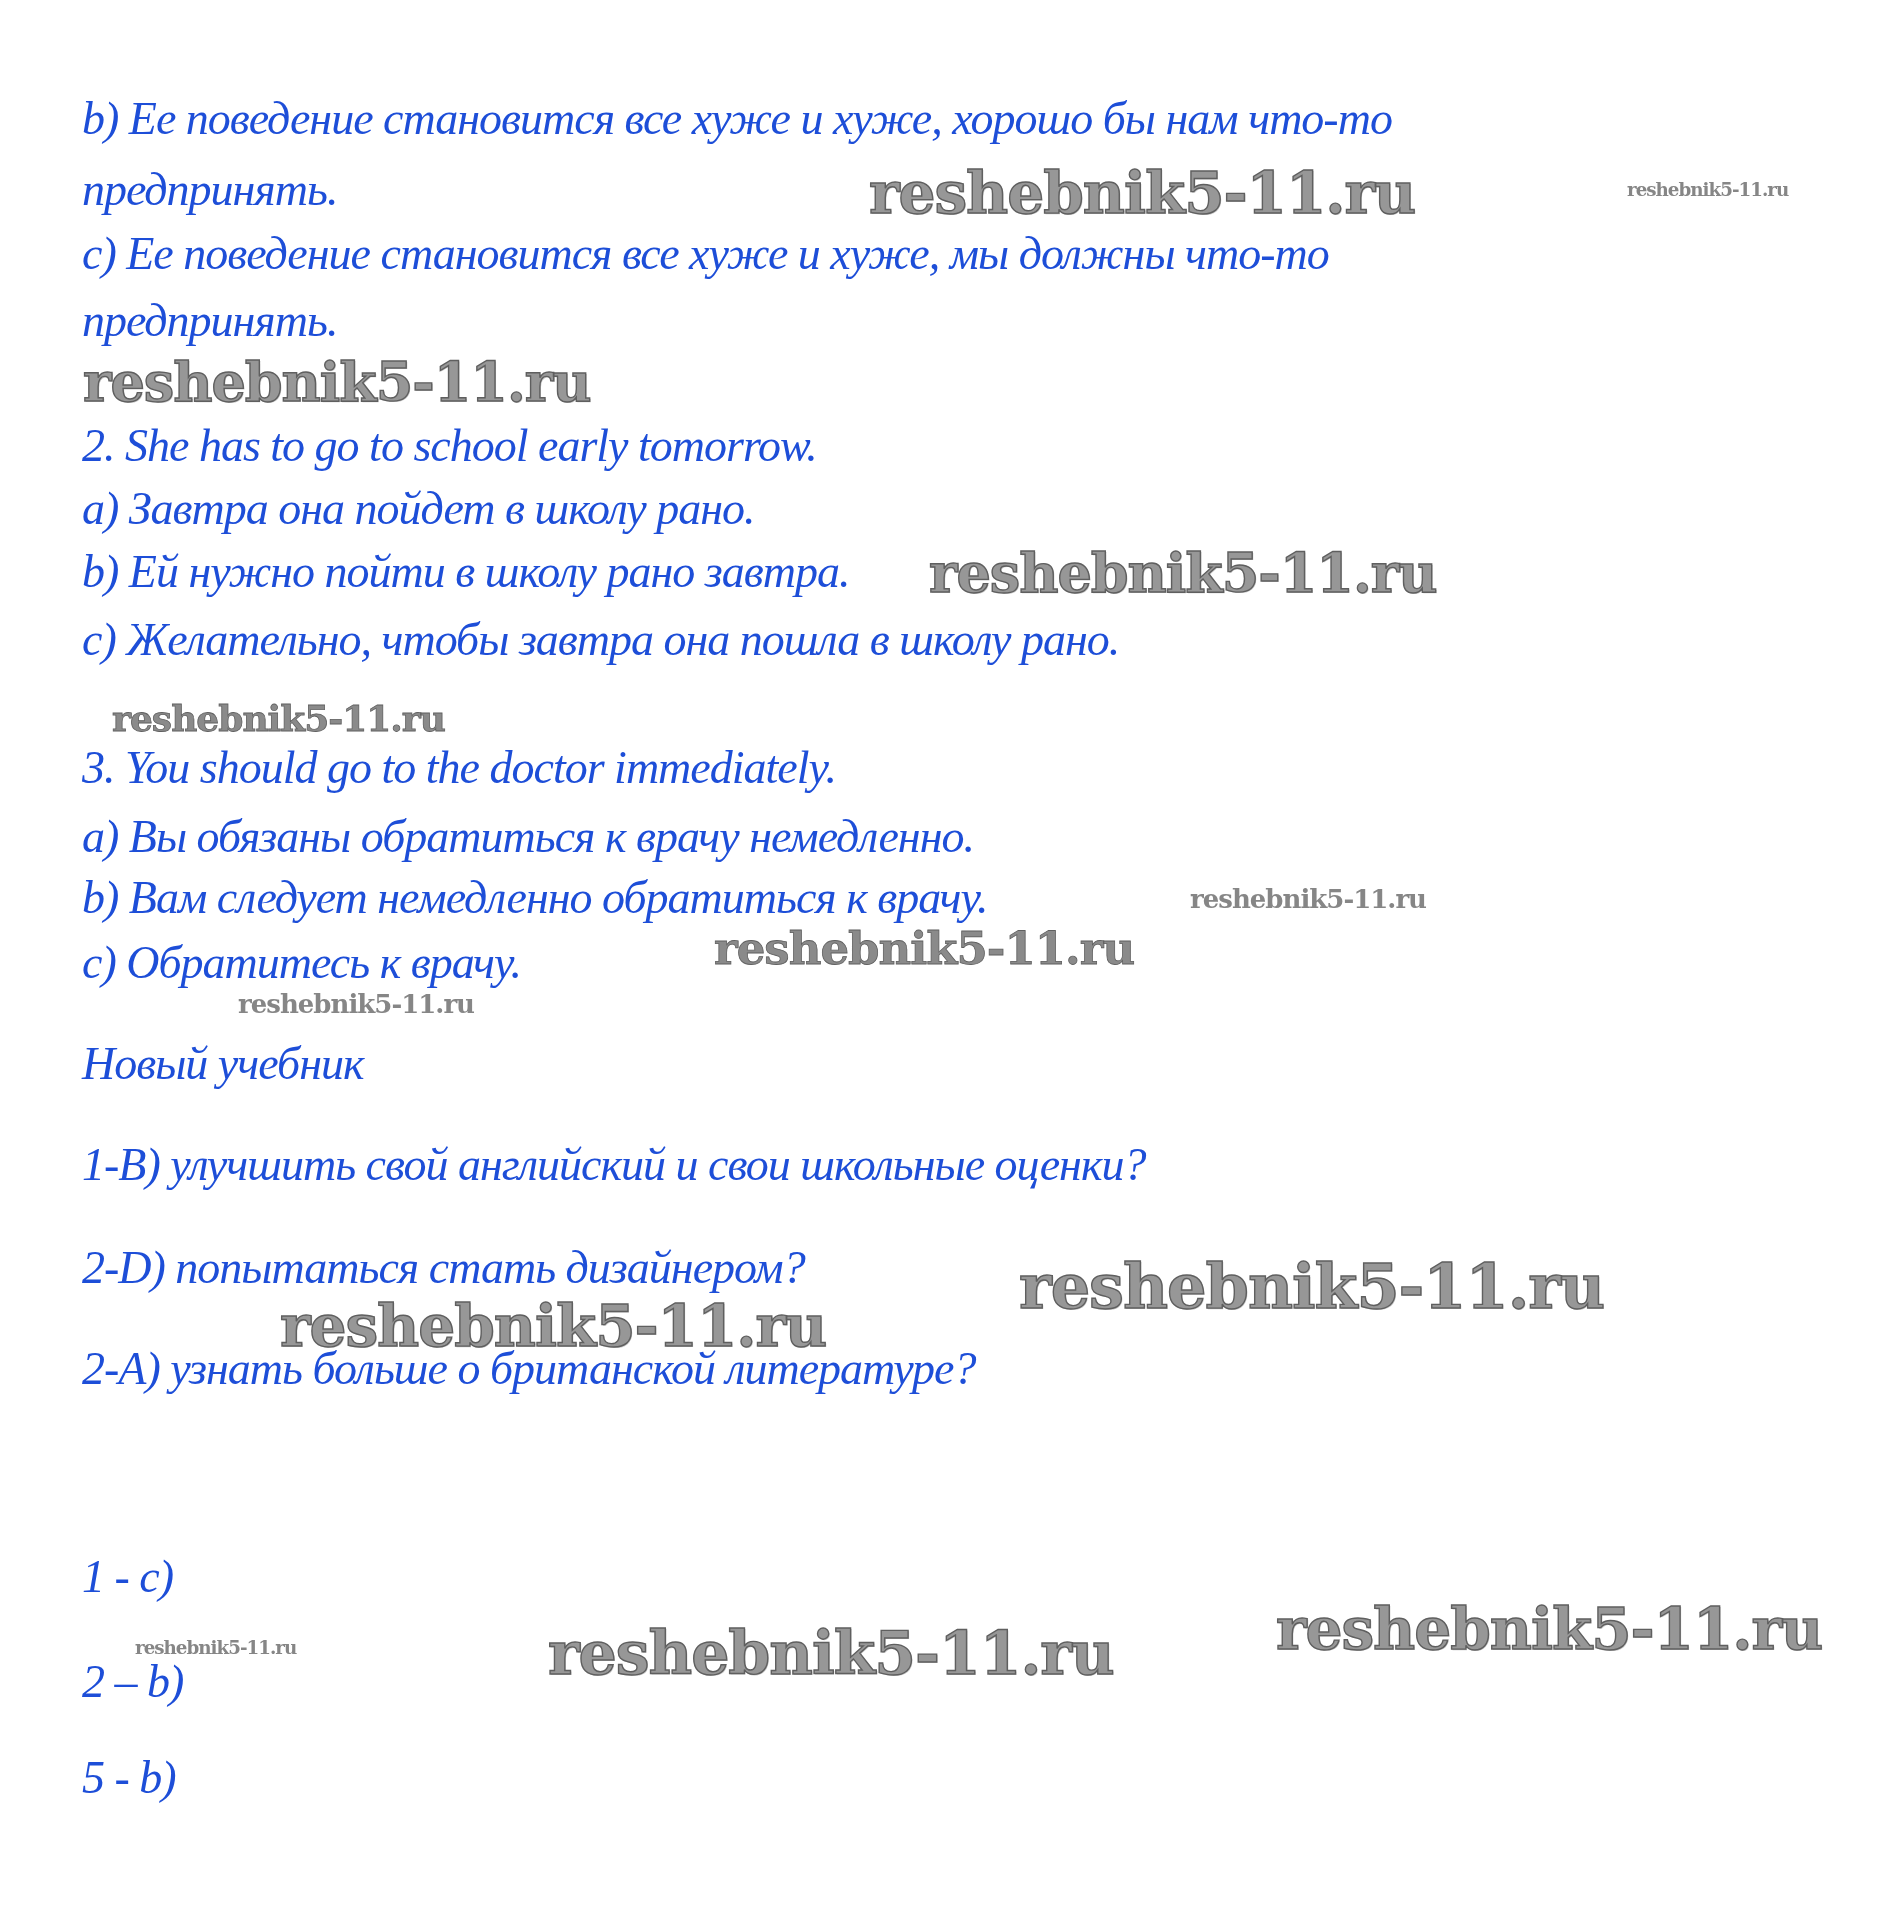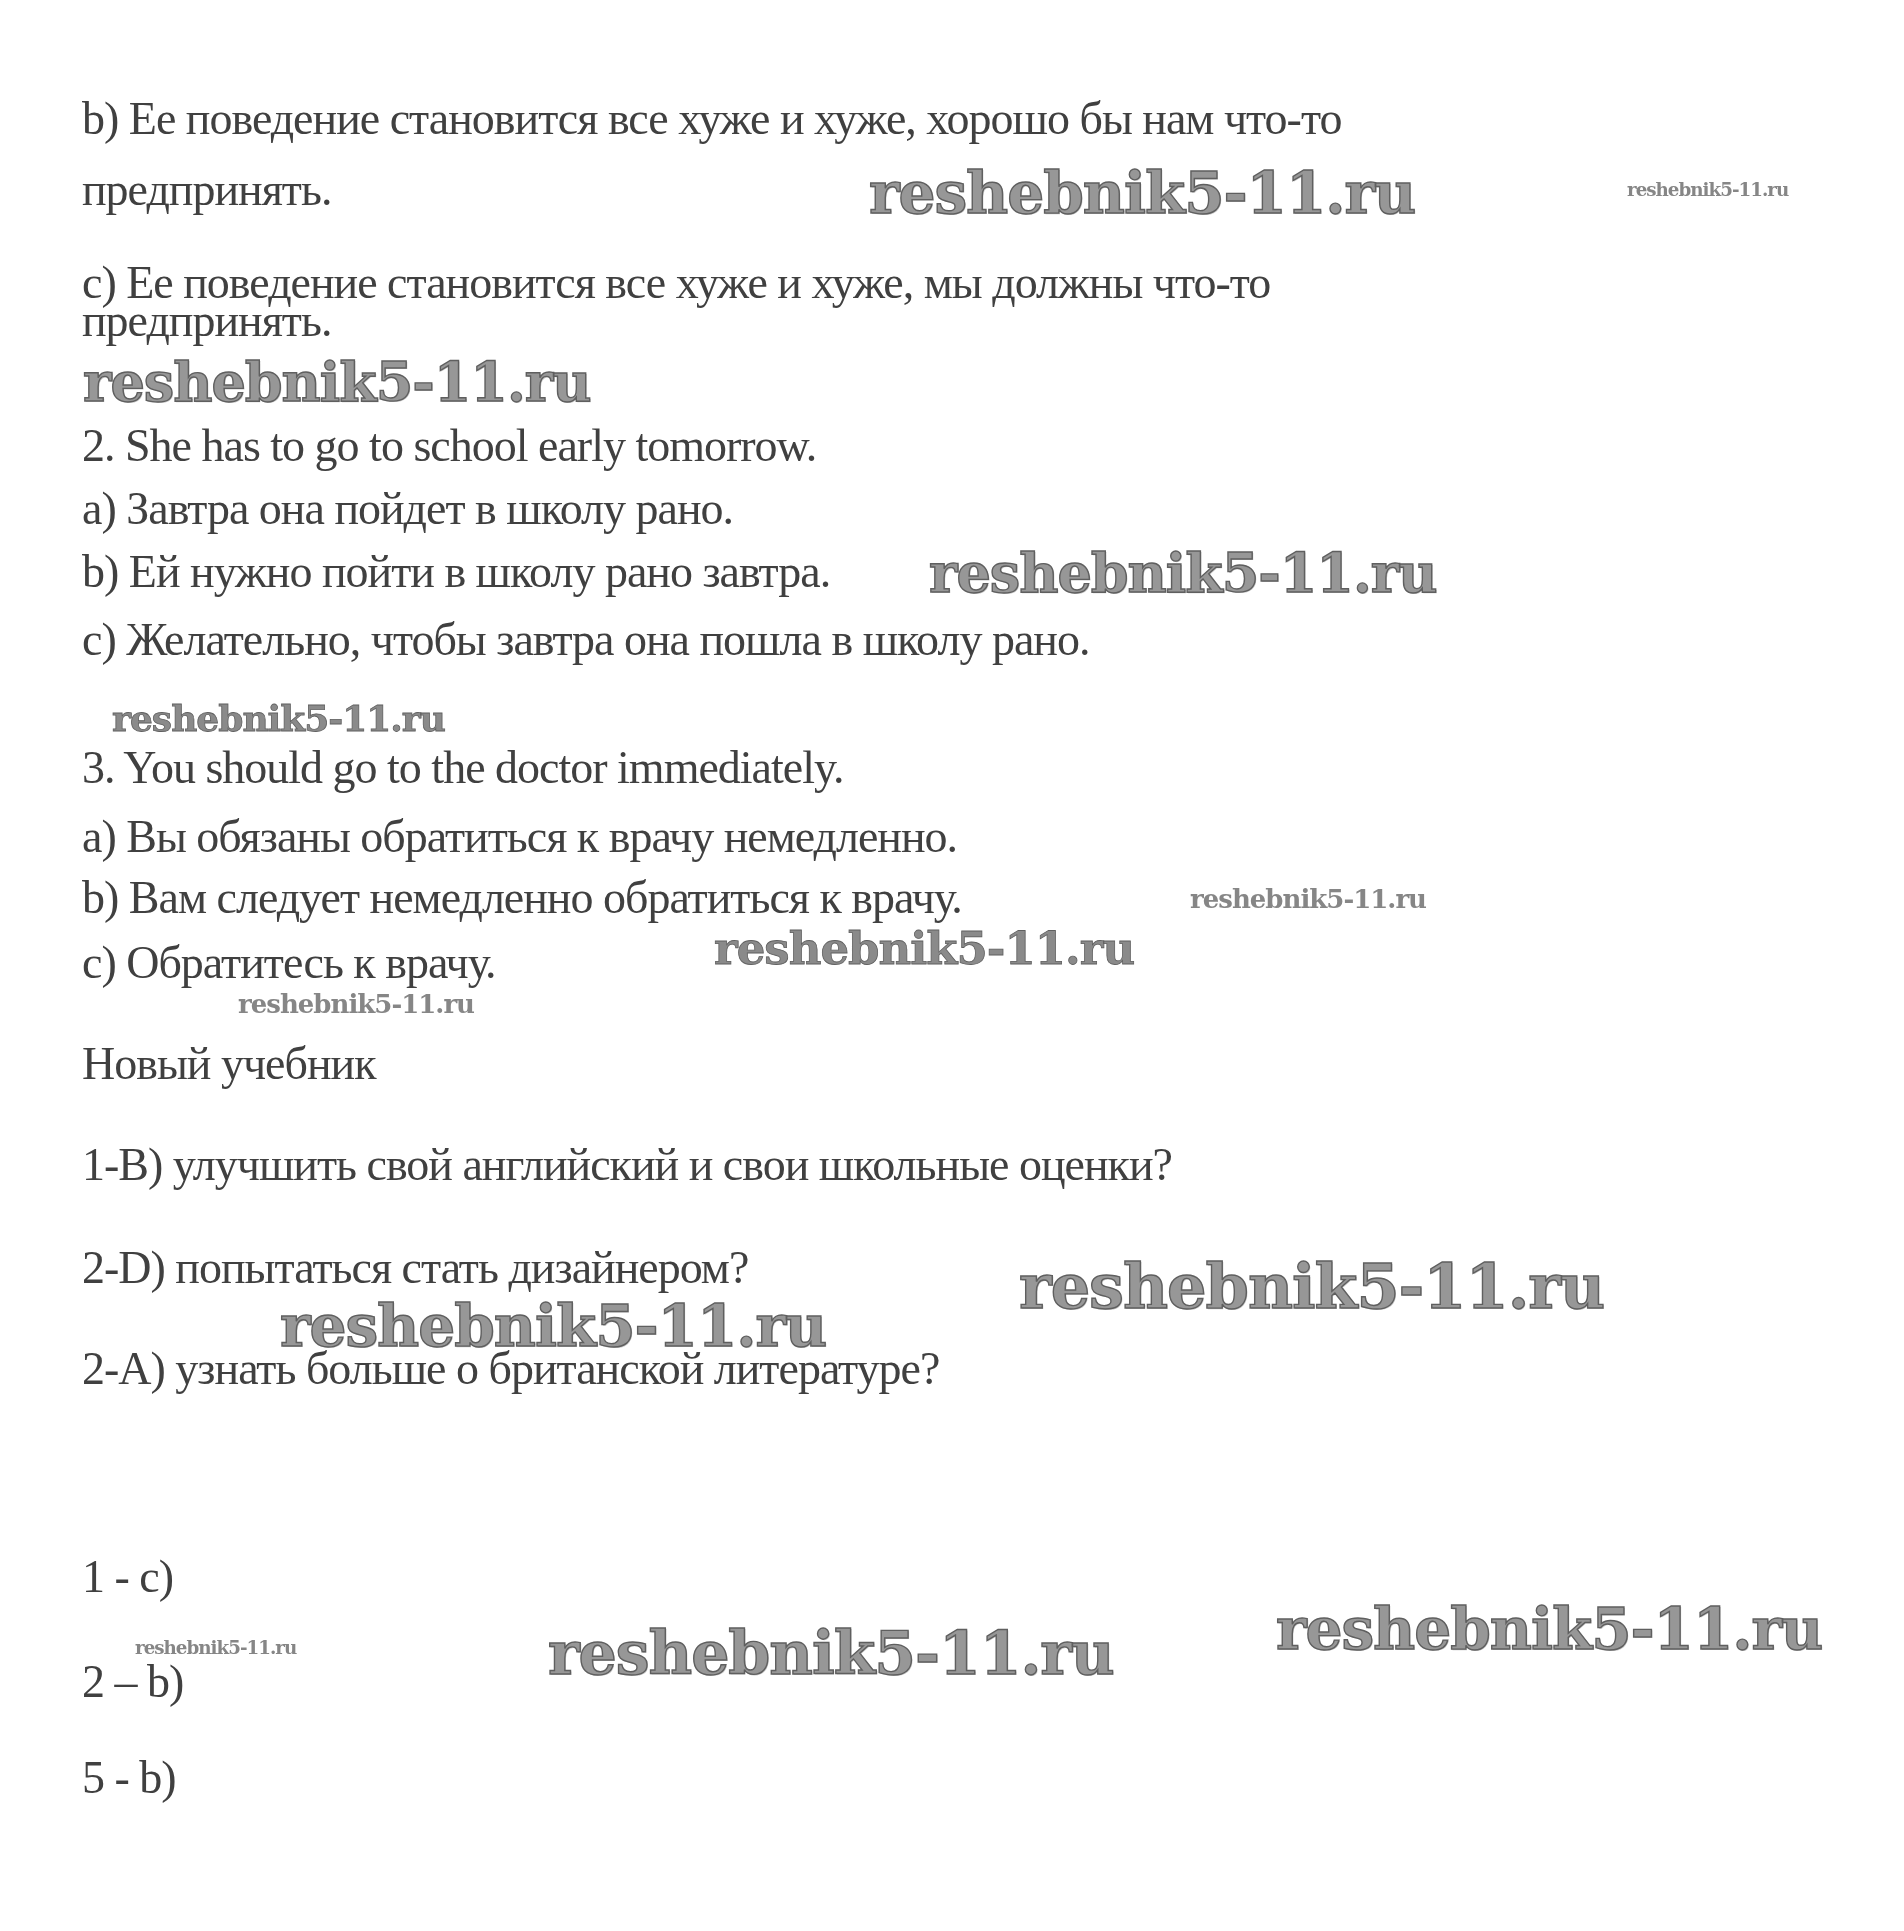--- a/index.html
+++ b/index.html
@@ -9,23 +9,24 @@
     position:relative;
     overflow:hidden;
     font-family:"Liberation Serif", serif;
   }
   .page{position:absolute;inset:0;background:#ffffff;}
   
   .tl{
     position:absolute;
     left:82px;
     font-family:"Liberation Serif", serif;
+    font-style:italic;
     font-size:46px;
     line-height:1.12;
-    color:#404040;
+    color:#1d4ed8;
     letter-spacing:-1px;
     white-space:nowrap;
   }
   
   .wm{
     position:absolute;
     font-family:"DejaVu Serif", serif;
     font-weight:bold;
     color:#8d8d8d;
     letter-spacing:-1px;
@@ -36,21 +37,21 @@
     color:#979797;
     -webkit-text-stroke:1.4px #5f5f5f;
     text-shadow:1px 1px 0 #c9c9c9;
   }
   .wm.med{
     color:#8a8a8a;
     -webkit-text-stroke:0.8px #606060;
   }
   .wm.sm{color:#868686;}
   
-  #l1{top:93px;}   #l2{top:164px;}  #l3{top:228px;margin-top:29px;}  #l4{top:295px;}
+  #l1{top:93px;}   #l2{top:164px;}  #l3{top:228px;}  #l4{top:295px;}
   #l5{top:420px;}  #l6{top:483px;}  #l7{top:546px;}  #l8{top:614px;}
   #l9{top:742px;}  #l10{top:811px;} #l11{top:872px;} #l12{top:937px;}
   #l13{top:1038px;} #l14{top:1139px;} #l15{top:1242px;} #l16{top:1343px;}
   #l17{top:1448px;} #l18{top:1551px;} #l19{top:1656px;} #l20{top:1752px;}
   
   #w1{left:869px;top:159px;font-size:58px;}
   #w2{left:1627px;top:179px;font-size:18.3px;}
   #w3{left:83px;top:350px;font-size:54px;}
   #w4{left:929px;top:541px;font-size:54px;}
   #w5{left:112px;top:697px;font-size:36px;}

